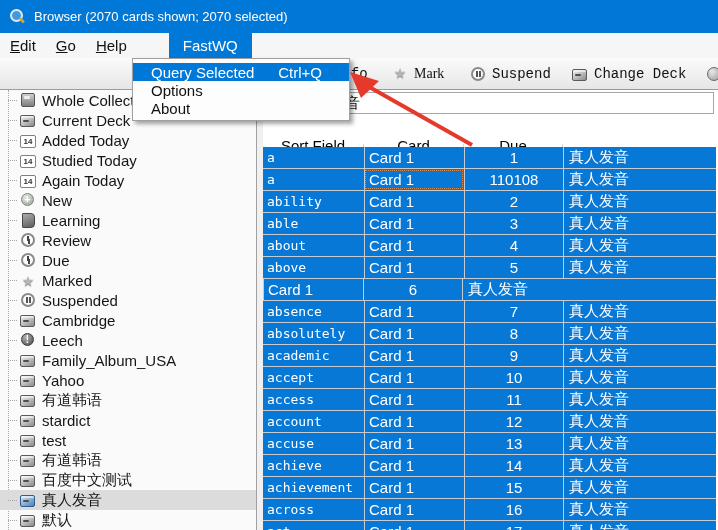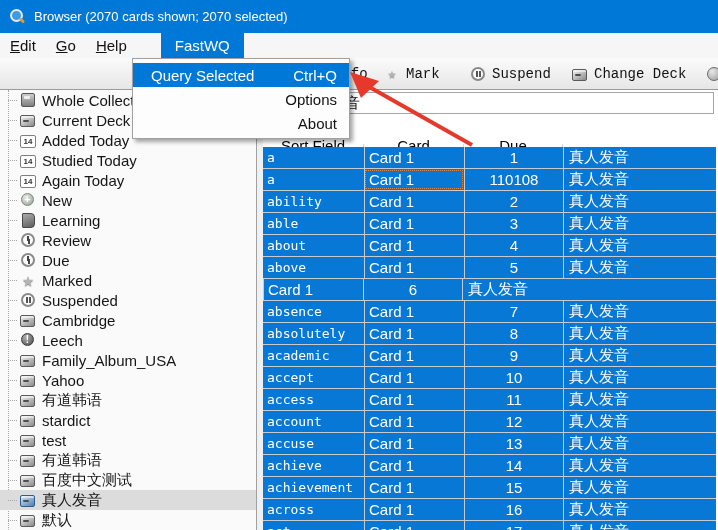--- a/index.html
+++ b/index.html
@@ -12,29 +12,29 @@
   .mag{position:relative;width:15px;height:15px;margin:0 9px 0 10px;}
   .mag::before{content:"";position:absolute;left:0;top:0;width:9px;height:9px;border-radius:50%;
                border:2px solid #e9e9e9;background:rgba(255,255,255,.25);}
   .mag::after{content:"";position:absolute;left:9px;top:10px;width:6px;height:3px;background:#d8a23a;
               border-radius:2px;transform:rotate(45deg);}
 
   
   .menubar{position:absolute;left:0;top:33px;width:718px;height:25px;background:#f6f6f6;
            display:flex;align-items:stretch;font-size:15px;color:#111;}
   .mb-item{padding:0 10px;display:flex;align-items:center;}
-  .mb-item.active{background:#0078d7;color:#fff;margin-left:24px;padding:0 14px;}
+  .mb-item.active{background:#0078d7;color:#fff;margin-left:32px;padding:0 14px;}
 
   
   .toolbar{position:absolute;left:0;top:58px;width:718px;height:32px;
            background:linear-gradient(#fbfbfb,#e6e6e6);border-bottom:1px solid #9c9c9c;
            box-sizing:border-box;font-family:"Liberation Mono", monospace;font-size:14px;color:#111;}
   .tb-item{position:absolute;top:0;height:31px;display:flex;align-items:center;gap:6px;}
   .tb-item:nth-child(1){left:312px;}
-  .tb-item:nth-child(2){left:384px;}
+  .tb-item:nth-child(2){left:392px;font-family:Liberation Serif, serif;}
   .tb-item:nth-child(3){left:470px;}
   .tb-item:nth-child(4){left:572px;text-align:right;}
   .tb-item:nth-child(5){left:706px;}
 
   
   .sidebar{position:absolute;left:0;top:90px;width:256px;bottom:0;background:#fafafa;overflow:hidden;}
   .sidebar .treeline{position:absolute;left:8px;top:0;bottom:0;border-left:1px dotted #a8a8a8;}
   .side-item{position:relative;height:20px;display:flex;align-items:center;gap:6px;
              padding-left:20px;font-size:15px;color:#151515;white-space:nowrap;}
   .side-item::before{content:"";position:absolute;left:8px;top:10px;width:9px;border-top:1px dotted #a8a8a8;}
@@ -57,21 +57,21 @@
   .td.c1{font-size:15px;padding-left:4px;}
   .td.c2{font-size:15px;justify-content:center;}
   .td.c3{font-size:15px;padding-left:5px;}
   .td.focus{outline:1px dotted #d28b50;outline-offset:-2px;}
   .right-strip{position:absolute;right:0;top:90px;width:2px;bottom:0;background:#fff;}
 
   
   .dropdown{position:absolute;left:132px;top:58px;width:218px;background:#fdfdfd;
             border:1px solid #a0a0a0;box-shadow:3px 3px 4px rgba(0,0,0,.35);z-index:50;
             padding:4px 0 3px 0;box-sizing:border-box;font-size:15px;color:#111;}
-  .dd-item{height:24px;display:flex;align-items:center;padding:0 12px 0 18px;justify-content:flex-end;}
+  .dd-item{height:18px;display:flex;align-items:center;padding:0 27px 0 18px;}
   .dd-item .sc{margin-left:auto;}
   .dd-item.hl{background:#0078d7;color:#fff;}
 
   
   .arrow{position:absolute;left:348px;top:70px;width:130px;height:80px;z-index:60;pointer-events:none;}
 
   
   .icon{position:relative;display:inline-block;width:16px;height:16px;flex:0 0 16px;}
   .i-deck::before{content:"";position:absolute;left:0;top:3px;width:13px;height:10px;border-radius:2px;
             background:linear-gradient(145deg,#f2f2f2,#8a8a8a);border:1px solid #5a5a5a;

